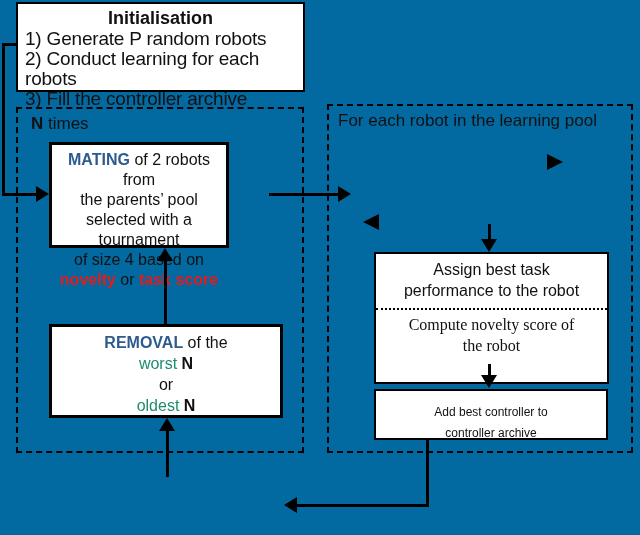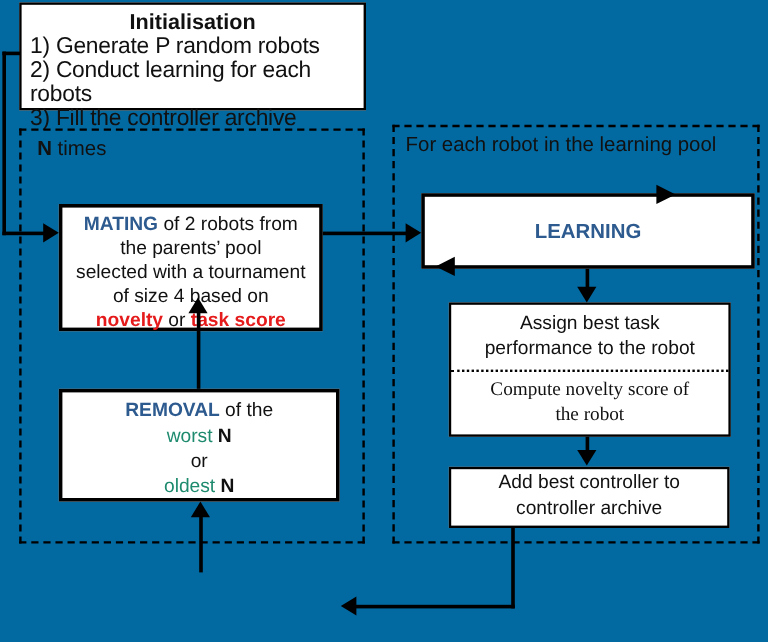--- a/index.html
+++ b/index.html
@@ -26,21 +26,21 @@
   .bold{font-weight:bold;}
   .init-title{font-weight:bold;font-size:18px;line-height:22px;margin-top:3px;}
   .init-items{text-align:left;font-size:19px;line-height:20px;padding-left:7px;letter-spacing:-0.2px;}
   .mating-text{font-size:16px;line-height:20px;padding-top:5px;}
   .removal-text{font-size:16px;line-height:21px;padding-top:5px;}
   .learning-text{font-size:17px;line-height:57px;}
   .small-lines{font-size:16px;line-height:21px;}
   .assign-top{padding-top:5px;height:49px;}
   .assign-divider{border-top:2px dotted var(--line-black);width:100%;}
   .assign-bottom{padding-top:4px;font-family:Liberation Serif, serif;}
-  .add-lines{font-size:16px;line-height:21px;padding-top:1px;}
+  .add-lines{font-size:12px;line-height:21px;padding-top:11px;}
   .wait-lines{font-size:17px;line-height:23px;padding-top:4px;}
   .italic{}
 </style>
 </head>
 <body>
 
 <div id="canvas">
 
   <div class="box thin" style="left:16px;top:2px;width:289px;height:90px;">
     <div class="init-title">Initialisation</div>
@@ -52,46 +52,43 @@
   </div>
 
   <div class="dashedbox" style="left:16px;top:107px;width:288px;height:346px;"></div>
   <div class="ctr-label" style="left:31px;top:114px;">
     <span class="bold">N</span><span> times</span>
   </div>
 
   <div class="dashedbox" style="left:327px;top:104px;width:306px;height:349px;"></div>
   <div class="ctr-label italic" style="left:338px;top:111px;">For each robot in the learning pool</div>
 
-  <div class="box" style="left:49px;top:142px;width:220px;height:106px;margin-top:28px;">
+  <div class="box" style="left:49px;top:142px;width:180px;height:106px;">
     <div class="mating-text">
       <div><span class="kw-blue">MATING</span><span> of 2 robots from</span></div>
       <div>the parents’ pool</div>
       <div>selected with a tournament</div>
       <div>of size 4 based on</div>
       <div><span class="kw-red">novelty</span><span> or </span><span class="kw-red">task score</span></div>
     </div>
   </div>
 
   <div class="box" style="left:49px;top:324px;width:234px;height:94px;">
     <div class="removal-text">
       <div><span class="kw-blue">REMOVAL</span><span> of the</span></div>
       <div><span class="kw-green">worst</span><span class="bold"> N</span></div>
       <div>or</div>
       <div><span class="kw-green">oldest</span><span class="bold"> N</span></div>
     </div>
   </div>
 
-  <div class="box" style="left:351px;top:161px;width:278px;height:63px;">
-    <div class="learning-text kw-blue">LEARNING</div>
-  </div>
   <div class="arr" style="left:547px;top:154px;border-left:16px solid var(--line-black);border-top:8px solid transparent;border-bottom:8px solid transparent;"></div>
   <div class="arr" style="left:363px;top:214px;border-right:16px solid var(--line-black);border-top:8px solid transparent;border-bottom:8px solid transparent;"></div>
 
-  <div class="box thin" style="left:374px;top:252px;width:235px;height:112px;">
+  <div class="box thin" style="left:374px;top:252px;width:235px;height:132px;">
     <div class="small-lines assign-top">
       <div>Assign best task</div>
       <div>performance to the robot</div>
     </div>
     <div class="assign-divider"></div>
     <div class="small-lines assign-bottom">
       <div>Compute novelty score of</div>
       <div>the robot</div>
     </div>
   </div>

